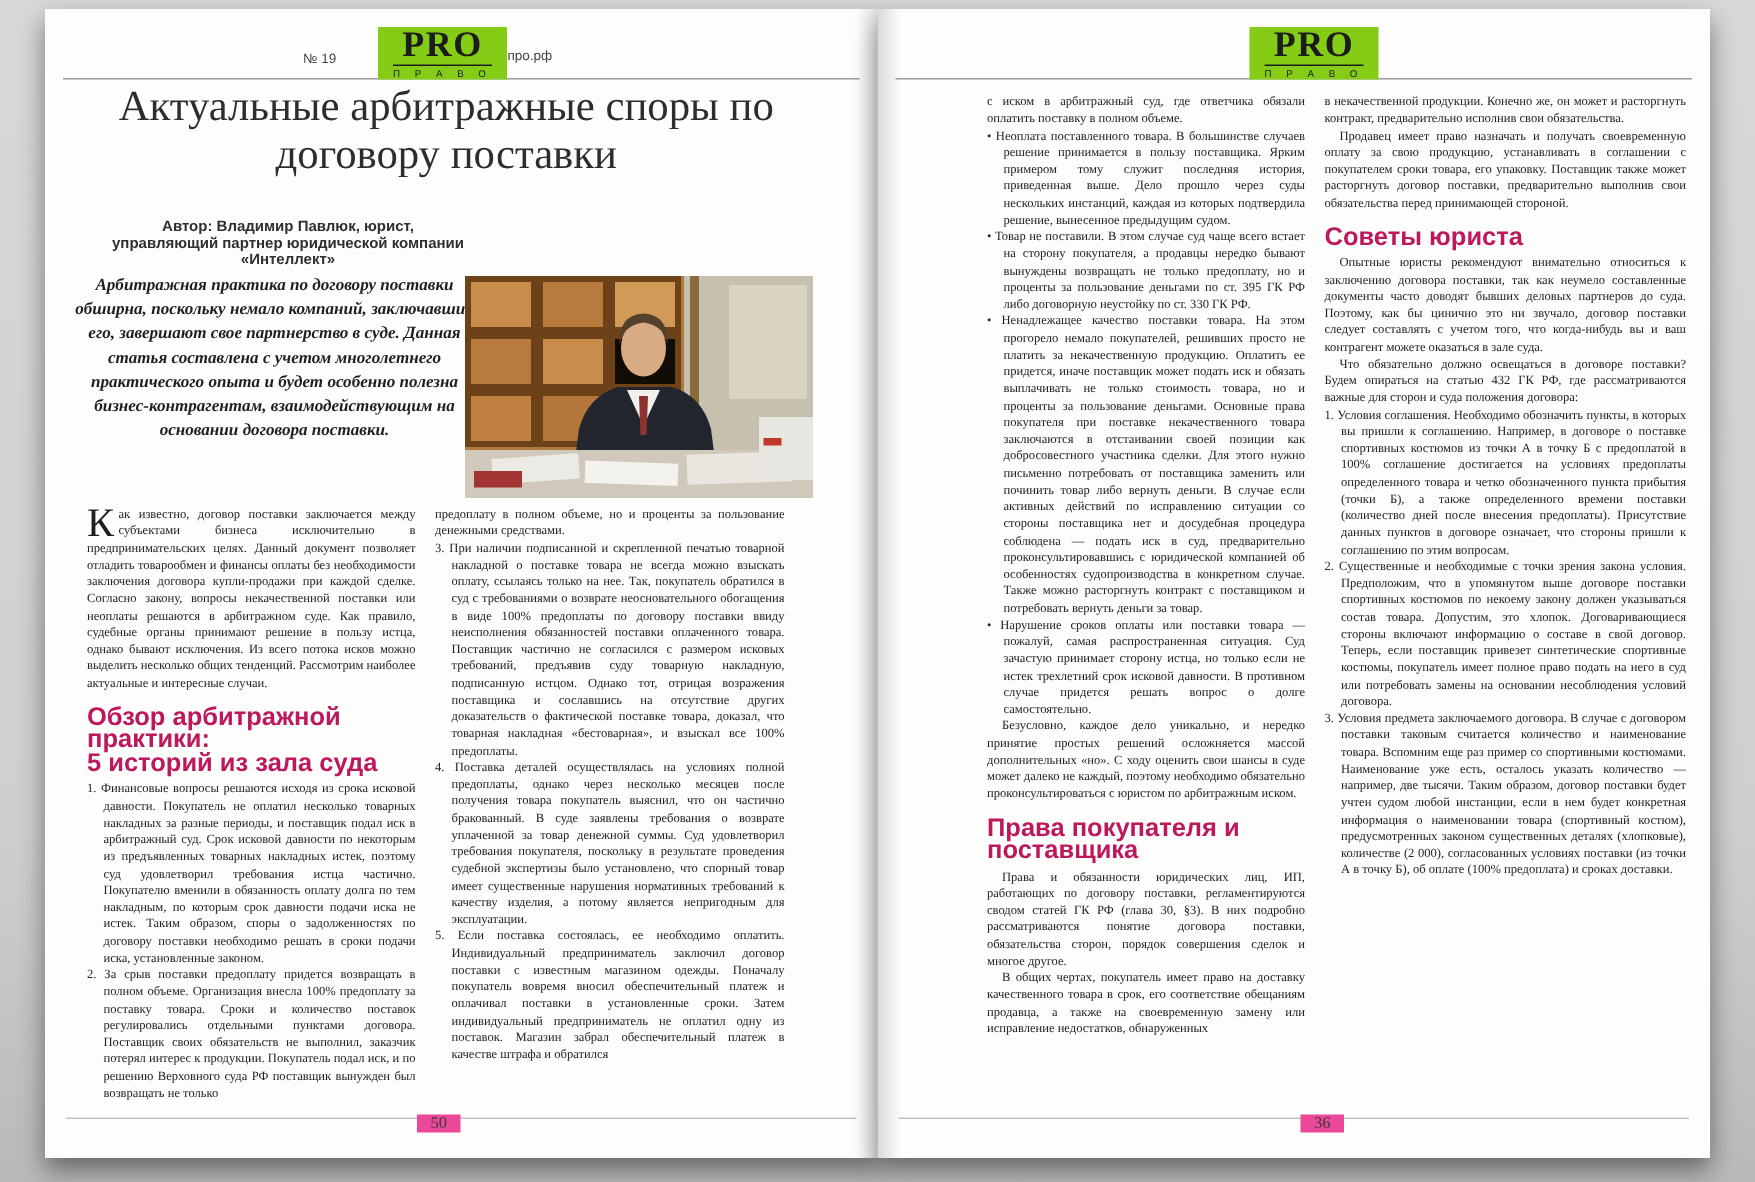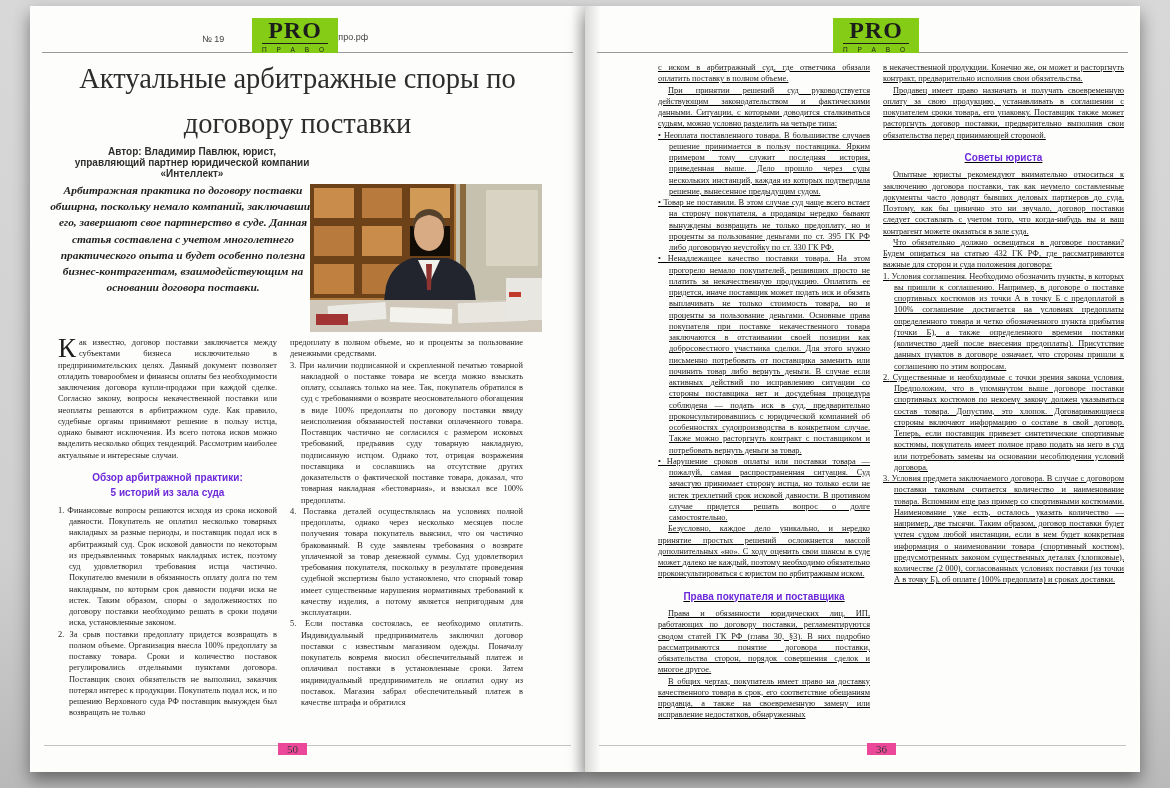--- a/index.html
+++ b/index.html
@@ -26,46 +26,46 @@
             color:#1c1c1c;border-top:1.5px solid #1c1c1c;padding-top:1.5px;margin-top:1px;}
   .issue-no{position:absolute;top:18px;left:172px;font-family:"Liberation Sans",sans-serif;
             font-size:9px;color:#444;}
   .site-url{position:absolute;top:16px;left:298px;font-family:"Liberation Sans",sans-serif;
             font-size:9px;color:#444;}
   .page-left .logo{left:222px;}
   .page-right .logo{left:248px;}
 
   
   .article-title{position:absolute;top:50px;left:20px;right:40px;text-align:center;
-      font-size:28.5px;line-height:45px;color:#2d2d2d;font-weight:normal;margin:0;}
+      font-size:28.5px;line-height:32px;color:#2d2d2d;font-weight:normal;margin:0;}
   .author{position:absolute;top:140px;left:42px;width:240px;text-align:center;
       font-family:"Liberation Sans",sans-serif;font-weight:bold;font-size:10px;
       line-height:11px;color:#2f2f2f;}
   .lead{position:absolute;top:176px;left:20px;width:266px;text-align:center;
       font-style:italic;font-weight:bold;font-size:11.4px;line-height:16.2px;color:#1e1e1e;}
 
   
   .photo{position:absolute;top:178px;left:280px;width:232px;height:148px;overflow:hidden;}
 
   
   .columns{position:absolute;display:flex;}
   .page-left .columns{top:331px;left:28px;gap:13px;}
-  .page-right .columns{top:56px;left:73px;gap:13px;text-decoration:underline;}
+  .page-right .columns{top:56px;left:73px;gap:13px;}
   .col{color:#232323;}
   .page-left  .col1{width:219px;}
   .page-left  .col2{width:233px;}
   .page-right .col1{width:212px;}
   .page-right .col2{width:241px;}
   .body-p{margin:0;font-size:8.4px;line-height:11.25px;text-align:justify;text-align-last:left;}
   .body-p.indent{text-indent:10px;}
   .body-p.numbered,.body-p.bullet{padding-left:11px;text-indent:-11px;}
   .marker{display:inline;}
   .dropcap{float:left;font-size:27px;line-height:21px;padding:1px 3px 0 0;color:#1e1e1e;}
-  .col-heading{font-family:"Liberation Sans",sans-serif;font-weight:bold;color:#6d28d9;
-      font-size:10px;line-height:15.5px;margin:9px 0 4px;text-align:center;}
+  .col-heading{font-family:"Liberation Sans",sans-serif;font-weight:bold;color:#be185d;
+      font-size:17px;line-height:15.5px;margin:9px 0 4px;}
 
   
   .footer-rule{position:absolute;left:14px;right:14px;bottom:26px;height:1px;background:#c2c2c2;}
   .page-no{position:absolute;bottom:17px;font-size:11px;color:#3a3a3a;background:#ec4899;
       padding:0 9px;z-index:2;}
   .page-left .page-no{left:248px;}
   .page-right .page-no{left:282px;}
 </style>
 </head>
 <body>
@@ -143,21 +143,20 @@
       <div class="logo">
         <div class="logo-main">PRO</div>
         <div class="logo-sub">П Р А В О</div>
       </div>
       <div class="header-rule"></div>
     </div>
 
     <div class="columns">
       <div class="col col1">
           <p class="body-p paragraph">с иском в арбитражный суд, где ответчика обязали оплатить поставку в полном объеме.</p>
-          <p class="body-p paragraph indent">При принятии решений суд руководствуется действующим законодательством и фактическими данными. Ситуации, с которыми доводится сталкиваться судьям, можно условно разделить на четыре типа:</p>
           <p class="body-p bullet"><span class="marker">•</span>&nbsp;Неоплата поставленного товара. В большинстве случаев решение принимается в пользу поставщика. Ярким примером тому служит последняя история, приведенная выше. Дело прошло через суды нескольких инстанций, каждая из которых подтвердила решение, вынесенное предыдущим судом.</p>
           <p class="body-p bullet"><span class="marker">•</span>&nbsp;Товар не поставили. В этом случае суд чаще всего встает на сторону покупателя, а продавцы нередко бывают вынуждены возвращать не только предоплату, но и проценты за пользование деньгами по ст. 395 ГК РФ либо договорную неустойку по ст. 330 ГК РФ.</p>
           <p class="body-p bullet"><span class="marker">•</span>&nbsp;Ненадлежащее качество поставки товара. На этом прогорело немало покупателей, решивших просто не платить за некачественную продукцию. Оплатить ее придется, иначе поставщик может подать иск и обязать выплачивать не только стоимость товара, но и проценты за пользование деньгами. Основные права покупателя при поставке некачественного товара заключаются в отстаивании своей позиции как добросовестного участника сделки. Для этого нужно письменно потребовать от поставщика заменить или починить товар либо вернуть деньги. В случае если активных действий по исправлению ситуации со стороны поставщика нет и досудебная процедура соблюдена — подать иск в суд, предварительно проконсультировавшись с юридической компанией об особенностях судопроизводства в конкретном случае. Также можно расторгнуть контракт с поставщиком и потребовать вернуть деньги за товар.</p>
           <p class="body-p bullet"><span class="marker">•</span>&nbsp;Нарушение сроков оплаты или поставки товара — пожалуй, самая распространенная ситуация. Суд зачастую принимает сторону истца, но только если не истек трехлетний срок исковой давности. В противном случае придется решать вопрос о долге самостоятельно.</p>
           <p class="body-p paragraph indent">Безусловно, каждое дело уникально, и нередко принятие простых решений осложняется массой дополнительных «но». С ходу оценить свои шансы в суде может далеко не каждый, поэтому необходимо обязательно проконсультироваться с юристом по арбитражным иском.</p>
           <h2 class="col-heading">Права покупателя и поставщика</h2>
           <p class="body-p paragraph indent">Права и обязанности юридических лиц, ИП, работающих по договору поставки, регламентируются сводом статей ГК РФ (глава 30, §3). В них подробно рассматриваются понятие договора поставки, обязательства сторон, порядок совершения сделок и многое другое.</p>
           <p class="body-p paragraph indent">В общих чертах, покупатель имеет право на доставку качественного товара в срок, его соответствие обещаниям продавца, а также на своевременную замену или исправление недостатков, обнаруженных</p>
         </div>
       <div class="col col2">

